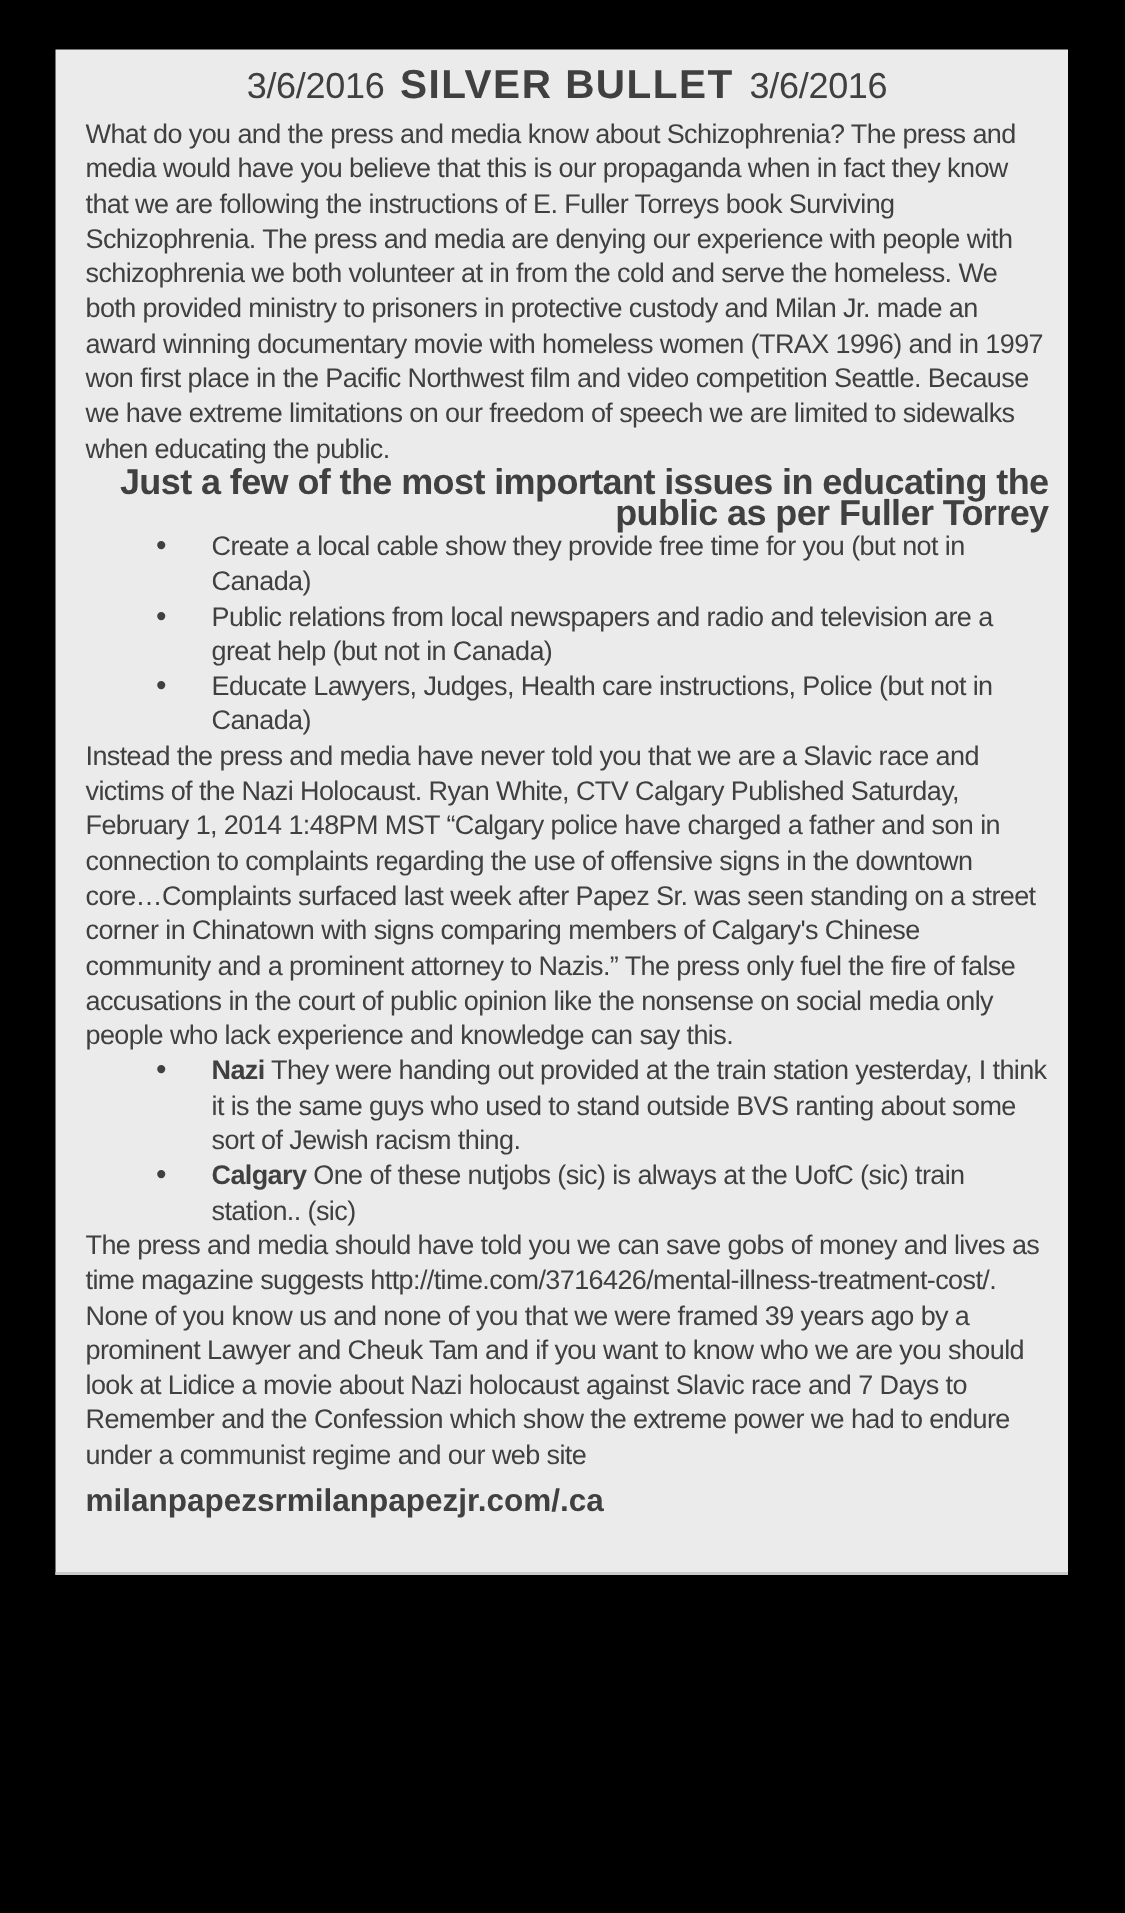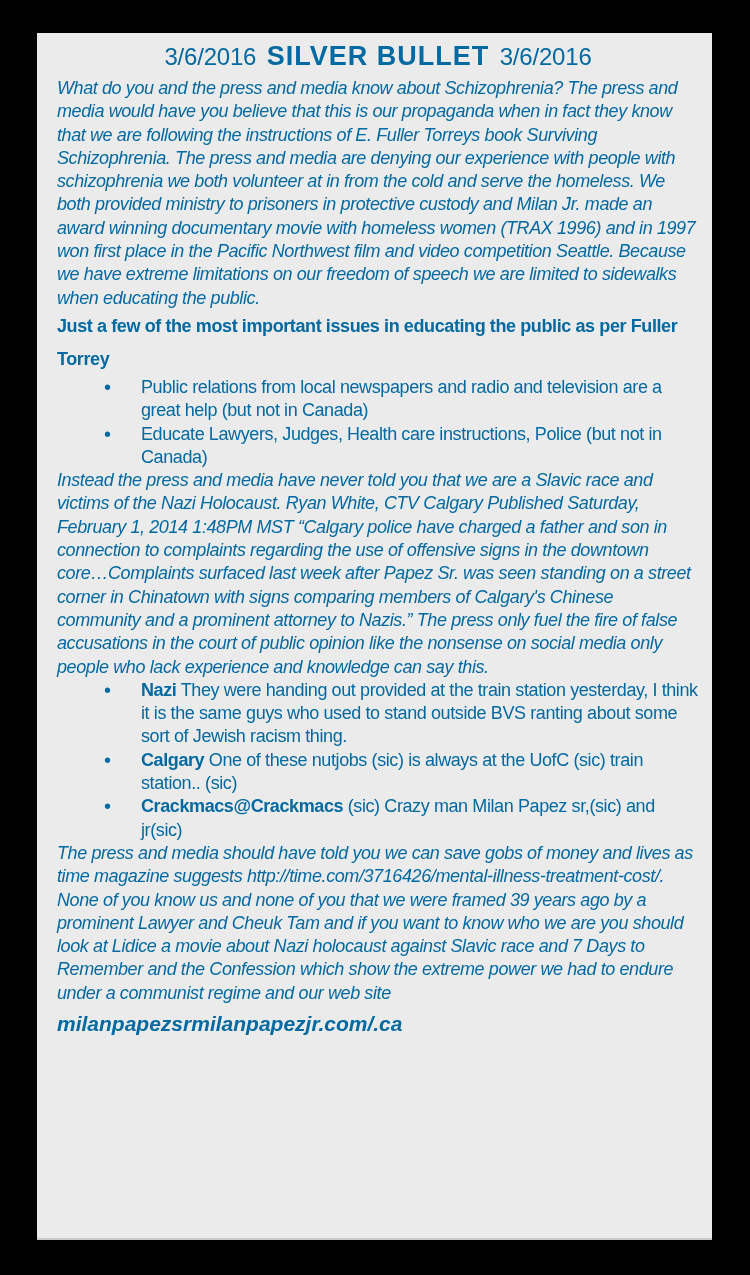--- a/index.html
+++ b/index.html
@@ -12,24 +12,24 @@
     background: #000000;
     position: relative;
     overflow: hidden;
     font-family: "Liberation Sans", sans-serif;
   }
   .paper {
     position: absolute;
     left: 37px;
     top: 33px;
     width: 675px;
-    height: 1207px;
+    height: 1017px;
     box-sizing: border-box;
     background: #ebebeb;
-    color: #0369a1;
+    color: #404040;
     padding: 8px 13px 12px 20px;
     font-size: 18px;
     line-height: 23.3px;
     letter-spacing: -0.4px;
     overflow: hidden;
     border-bottom: 2px solid #c9c9c9;
   }
   .title {
     margin: 0 0 5px 0;
     text-align: center;
@@ -38,27 +38,27 @@
     line-height: 30px;
     letter-spacing: -0.2px;
     white-space: nowrap;
   }
   .title .main {
     font-weight: bold;
     font-size: 27px;
     letter-spacing: 1px;
     padding: 0 4px;
   }
-  p { margin: 0; font-style: italic; }
+  p { margin: 0; }
   .heading {
     margin: 0;
-    font-size: 18px;
+    font-size: 24px;
     font-weight: bold;
-    text-align: left;
-    line-height: 33px;
+    text-align: right;
+    line-height: 21px;
     letter-spacing: -0.4px;
   }
   ul.bullets {
     margin: 0;
     padding: 0;
     list-style: none;
   }
   ul.bullets li {
     position: relative;
     padding-left: 84px;
@@ -87,29 +87,29 @@
     <span>3/6/2016</span>
     <span class="main">SILVER BULLET</span>
     <span>3/6/2016</span>
   </h1>
 
   <p>What do you and the press and media know about Schizophrenia? The press and media would have you believe that this is our propaganda when in fact they know that we are following the instructions of E. Fuller Torreys book Surviving Schizophrenia. The press and media are denying our experience with people with schizophrenia we both volunteer at in from the cold and serve the homeless. We both provided ministry to prisoners in protective custody and Milan Jr. made an award winning documentary movie with homeless women (TRAX 1996) and in 1997 won first place in the Pacific Northwest film and video competition Seattle. Because we have extreme limitations on our freedom of speech we are limited to sidewalks when educating the public.</p>
 
   <h2 class="heading">Just a few of the most important issues in educating the public as per Fuller Torrey</h2>
 
   <ul class="bullets" id="issues-list">
+      <li>Create a local cable show they provide free time for you (but not in Canada)</li>
       <li>Public relations from local newspapers and radio and television are a great help (but not in Canada)</li>
       <li>Educate Lawyers, Judges, Health care instructions, Police (but not in Canada)</li>
     </ul>
 
   <p>Instead the press and media have never told you that we are a Slavic race and victims of the Nazi Holocaust. Ryan White, CTV Calgary Published Saturday, February 1, 2014 1:48PM MST “Calgary police have charged a father and son in connection to complaints regarding the use of offensive signs in the downtown core…Complaints surfaced last week after Papez Sr. was seen standing on a street corner in Chinatown with signs comparing members of Calgary's Chinese community and a prominent attorney to Nazis.” The press only fuel the fire of false accusations in the court of public opinion like the nonsense on social media only people who lack experience and knowledge can say this.</p>
 
   <ul class="bullets" id="quotes-list">
       <li><span class="lead">Nazi</span><span> They were handing out provided at the train station yesterday, I think it is the same guys who used to stand outside BVS ranting about some sort of Jewish racism thing.</span></li>
       <li><span class="lead">Calgary</span><span> One of these nutjobs (sic) is always at the UofC (sic) train station.. (sic)</span></li>
-      <li><span class="lead">Crackmacs@Crackmacs</span><span> (sic)  Crazy man Milan Papez sr,(sic) and jr(sic)</span></li>
     </ul>
 
   <p>The press and media should have told you we can save gobs of money and lives as time magazine suggests http://time.com/3716426/mental-illness-treatment-cost/. None of you know us and none of you that we were framed 39 years ago by a prominent Lawyer and Cheuk Tam and if you want to know who we are you should look at Lidice a movie about Nazi holocaust against Slavic race and 7 Days to Remember and the Confession which show the extreme power we had to endure under a communist regime and our web site</p>
 
   <p class="website">milanpapezsrmilanpapezjr.com/.ca</p>
 
 </div>
 
 </body></html>

